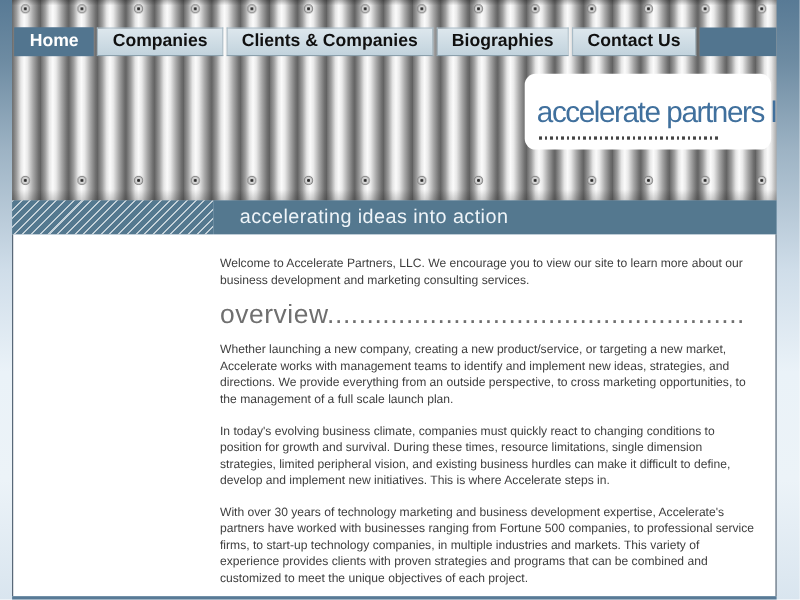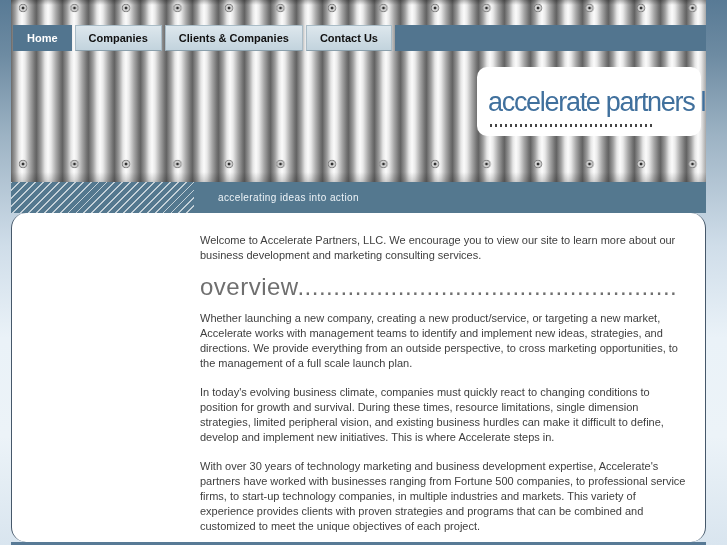--- a/index.html
+++ b/index.html
@@ -25,21 +25,21 @@
       #2e2e2e 0,#2e2e2e 1.1px,#dedede 1.8px,#c8c8c8 3px,#7d7d7d 3.8px,rgba(0,0,0,0) 4.6px);
     background-size:51.5px 10px;background-repeat:repeat-x;
   }
   .screws.row1{top:3px;}
   .screws.row2{top:159px;}
 
   
   .nav{position:absolute;top:25px;left:2px;right:0;height:26px;display:flex;gap:3px;}
   .tab{
     box-sizing:border-box;height:26px;line-height:24px;padding:0 13px;
-    font-size:11px;font-weight:bold;color:#101010;text-align:center;cursor:pointer;
+    font-size:16px;font-weight:bold;color:#101010;text-align:center;cursor:pointer;
     background:linear-gradient(#dde7ed,#c2d3dd);
     border:1px solid #a9bcc7;border-bottom-color:#8ba0ac;white-space:nowrap;
   }
   .tab.active{background:#52758f;color:#ffffff;border-color:#52758f;}
   .nav-filler{flex:1;background:#52758f;}
 
   
   .logo-box{
     position:absolute;left:466px;top:67px;width:224px;height:69px;
     background:#ffffff;border-radius:10px;
@@ -55,29 +55,28 @@
 
   
   .banner{display:flex;height:31px;}
   .hatch{
     width:183px;height:31px;background-color:#54788f;
     background-image:repeating-linear-gradient(135deg,
       rgba(255,255,255,.65) 0,rgba(255,255,255,.65) 1.3px,rgba(255,255,255,0) 1.3px,rgba(255,255,255,0) 5.6px);
   }
   .tagline{
     flex:1;background:#54788f;color:#eef4f8;
-    font-size:10px;line-height:31px;padding-left:24px;letter-spacing:.4px;
+    font-size:18px;line-height:31px;padding-left:24px;letter-spacing:.4px;
   }
 
   
   .content{
     box-sizing:border-box;height:329px;background:#ffffff;
     border-left:1px solid #46586a;border-right:1px solid #46586a;
     padding:20px 16px 0 188px;
-    border-radius:15px;
   }
   .content p{margin:0 0 14px 0;font-size:11px;line-height:15px;color:#3e3e3e;}
   .content p.welcome{margin-bottom:10px;}
   .overview{
     margin:6px 0 10px 0;font-size:24px;font-weight:normal;color:#6f6f6f;
     letter-spacing:.5px;white-space:nowrap;overflow:hidden;
   }
   .footer-bar{height:7px;background:#587a96;}
 </style>
 </head>
@@ -86,20 +85,21 @@
 <div class="page">
 
   <div class="metal">
     <div class="screws row1"></div>
     <div class="screws row2"></div>
 
     <div class="nav">
       <div class="tab active">Home</div>
       <div class="tab">Companies</div>
       <div class="tab">Clients &amp; Companies</div>
+      <div class="tab">Biographies</div>
       <div class="tab">Contact Us</div>
       <div class="nav-filler"></div>
     </div>
 
     <div class="logo-box">
       <div class="logo-text">accelerate partners llc</div>
       <div class="logo-dots"></div>
     </div>
   </div>
 

